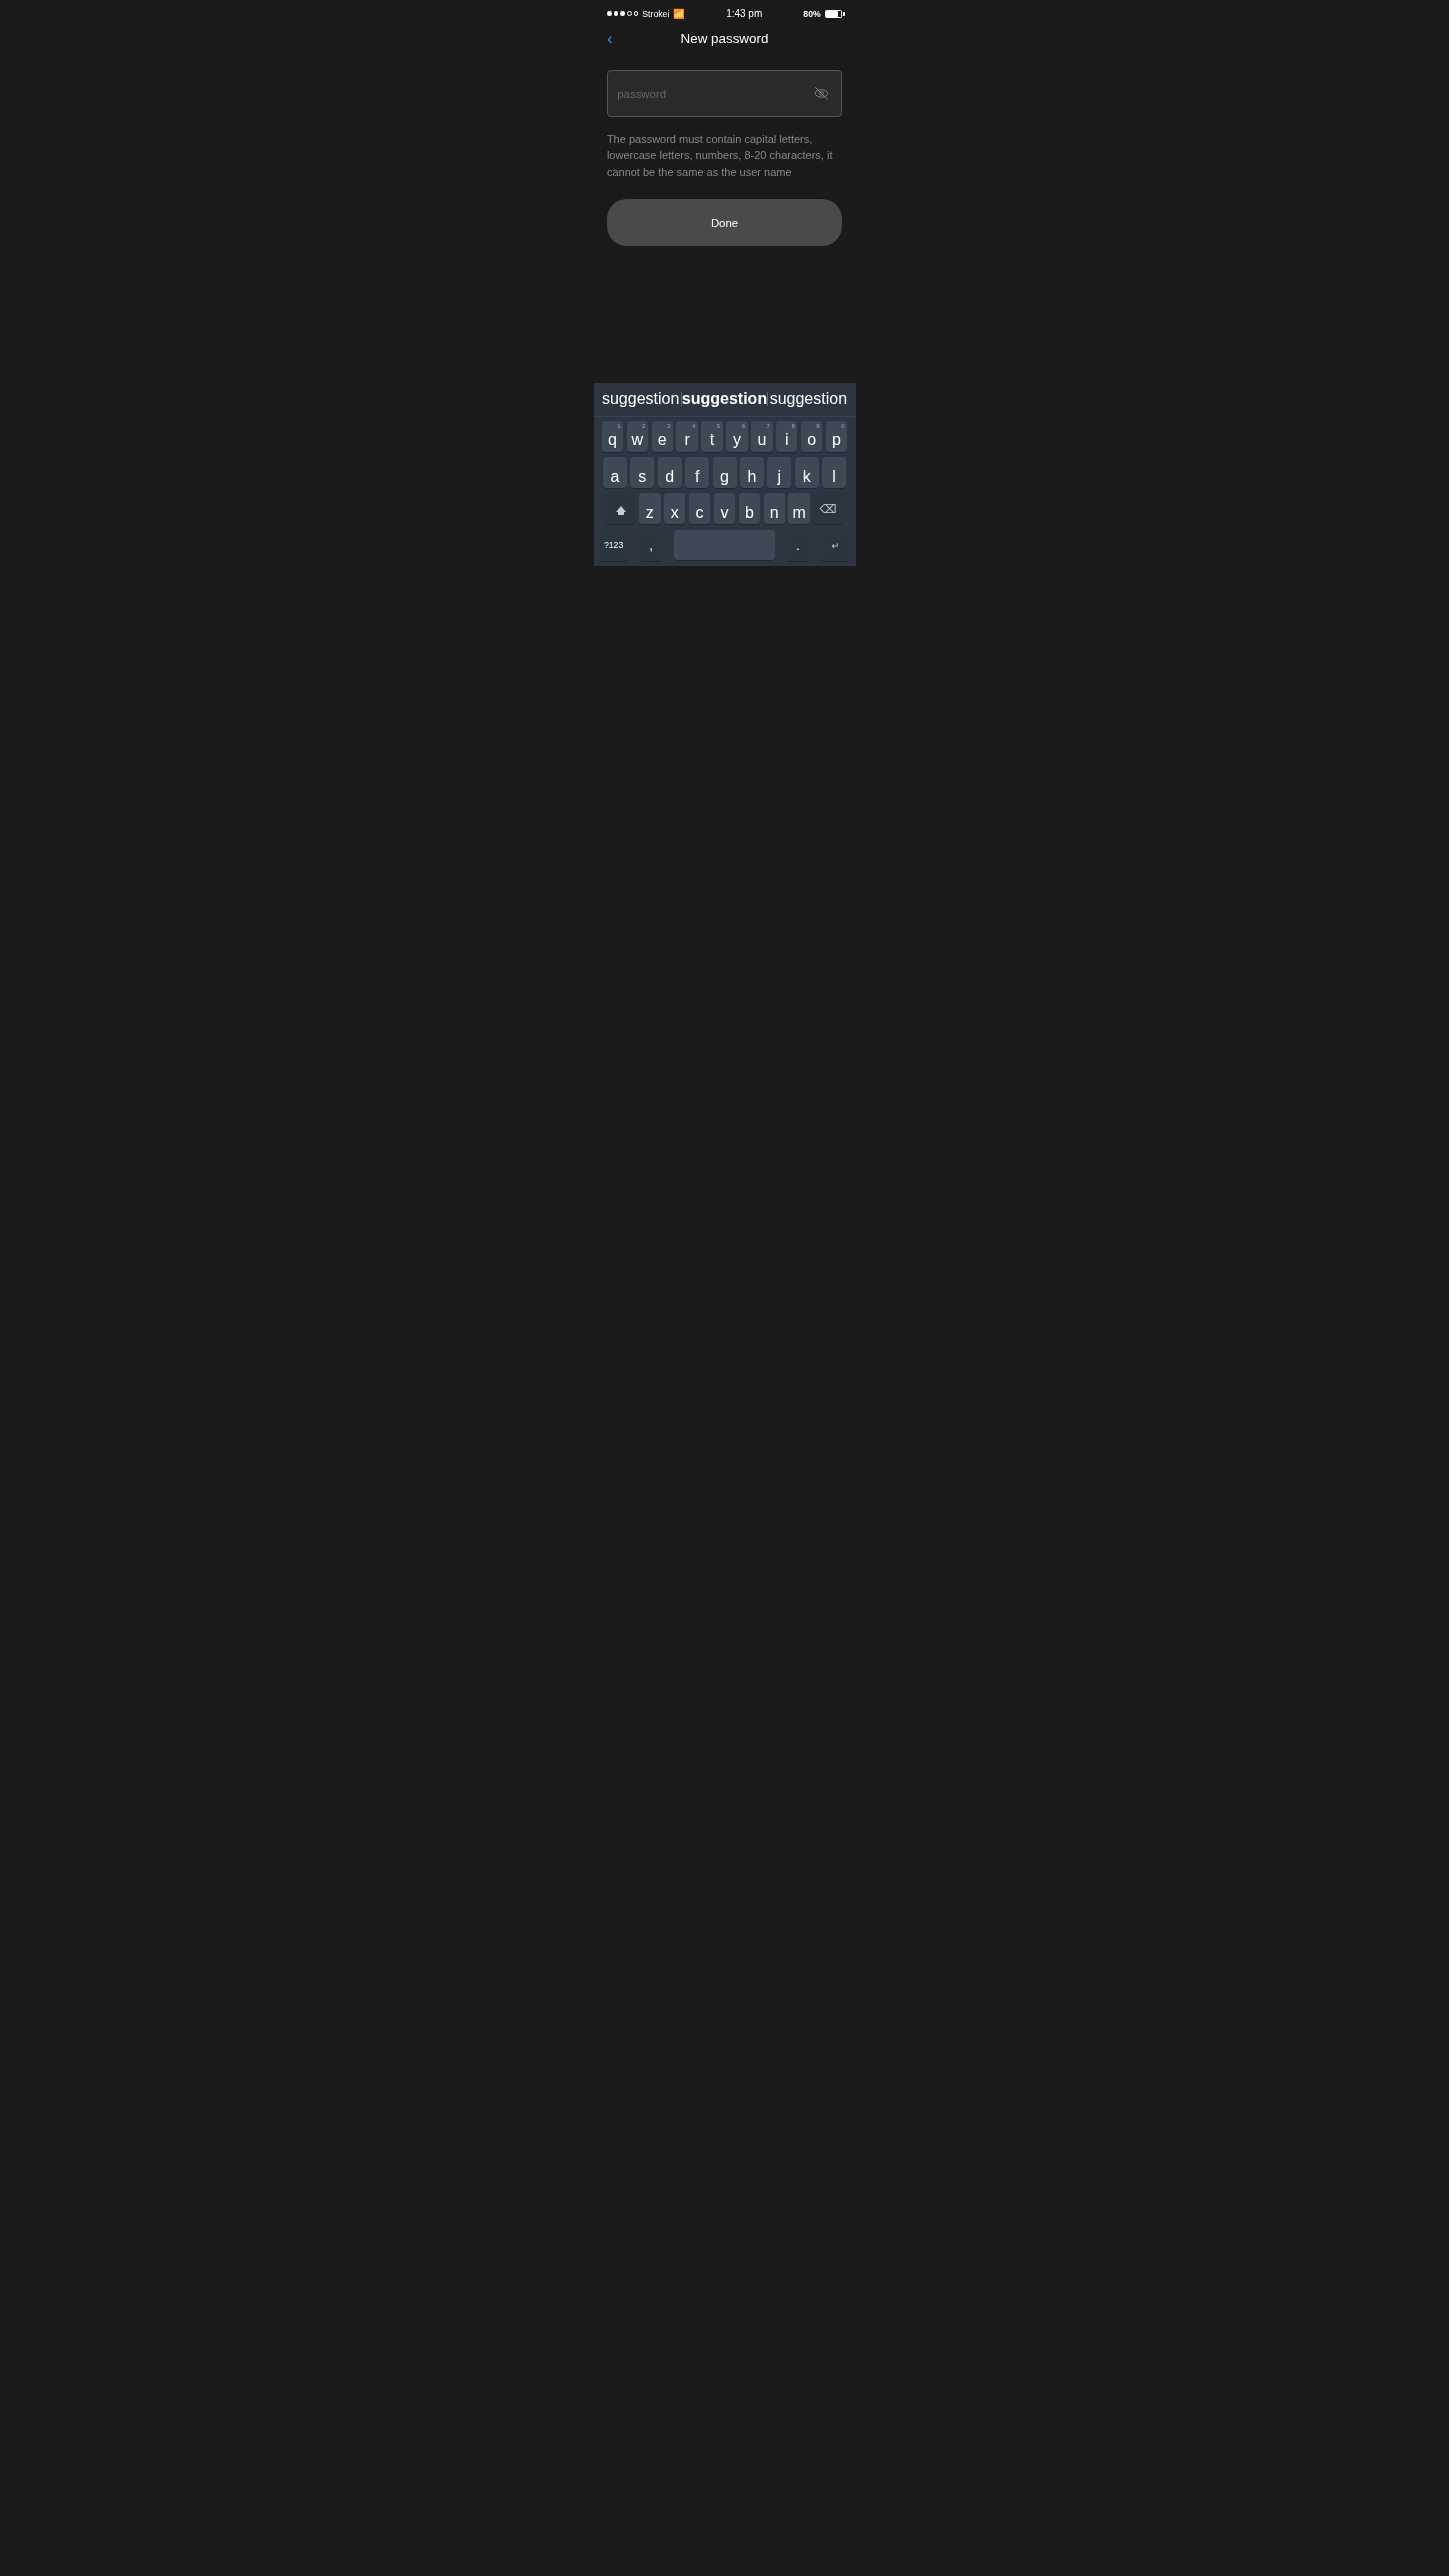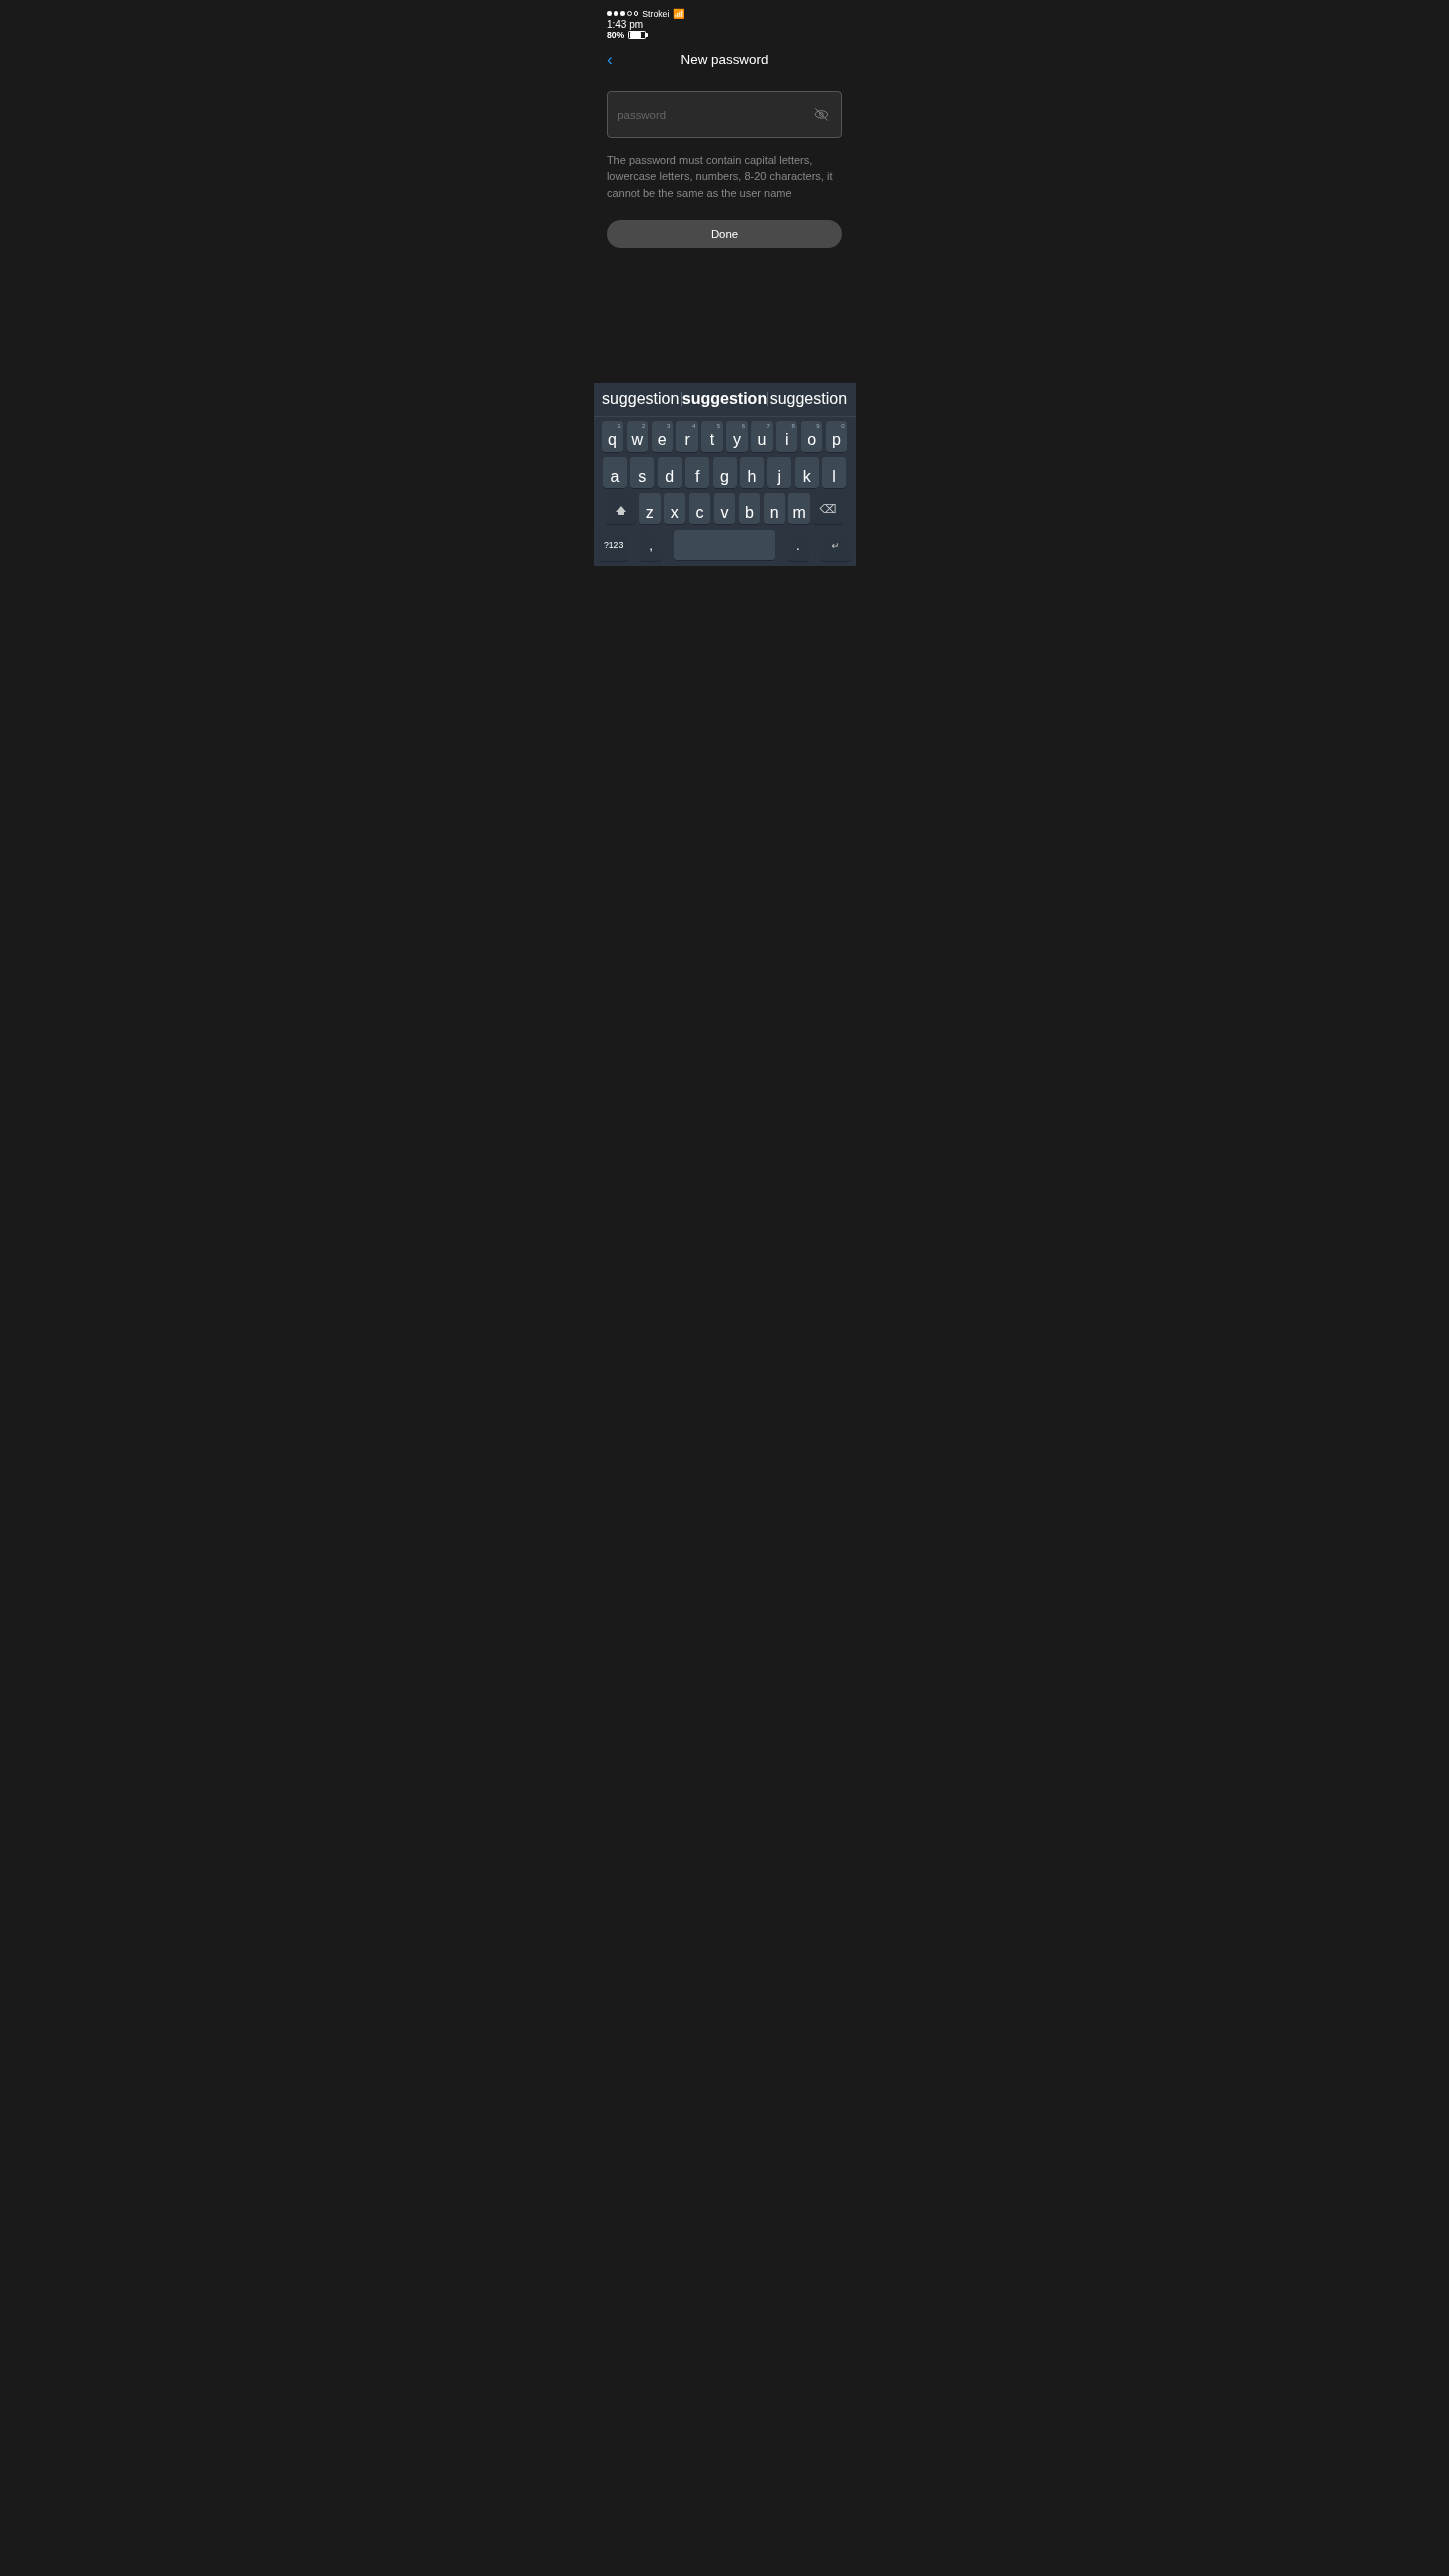--- a/index.html
+++ b/index.html
@@ -14,25 +14,24 @@
       margin: 0 auto;
       display: flex;
       flex-direction: column;
       overflow: hidden;
     }
 
     
     .status-bar {
       display: flex;
       justify-content: space-between;
-      align-items: flex-start;
+      align-items: flex-end;
       padding: 8px 13.4px 5.4px;
       font-size: 8.7px;
       font-weight: 500;
-      flex-direction: column;
     }
     .status-left {
       display: flex;
       align-items: center;
       gap: 4px;
     }
     .signal-dots {
       display: flex;
       gap: 2px;
       align-items: center;
@@ -170,21 +169,21 @@
       font-size: 11px;
       color: #888;
       line-height: 1.5;
       margin-bottom: 19px;
       margin-top: 12px;
     }
 
     
     .done-btn {
       width: 100%;
-      height: 28px;
+      height: 47px;
       border-radius: 20px;
       background: #4a4a4a;
       border: none;
       color: #fff;
       font-size: 11.4px;
       font-weight: 400;
       cursor: pointer;
       display: flex;
       align-items: center;
       justify-content: center;

